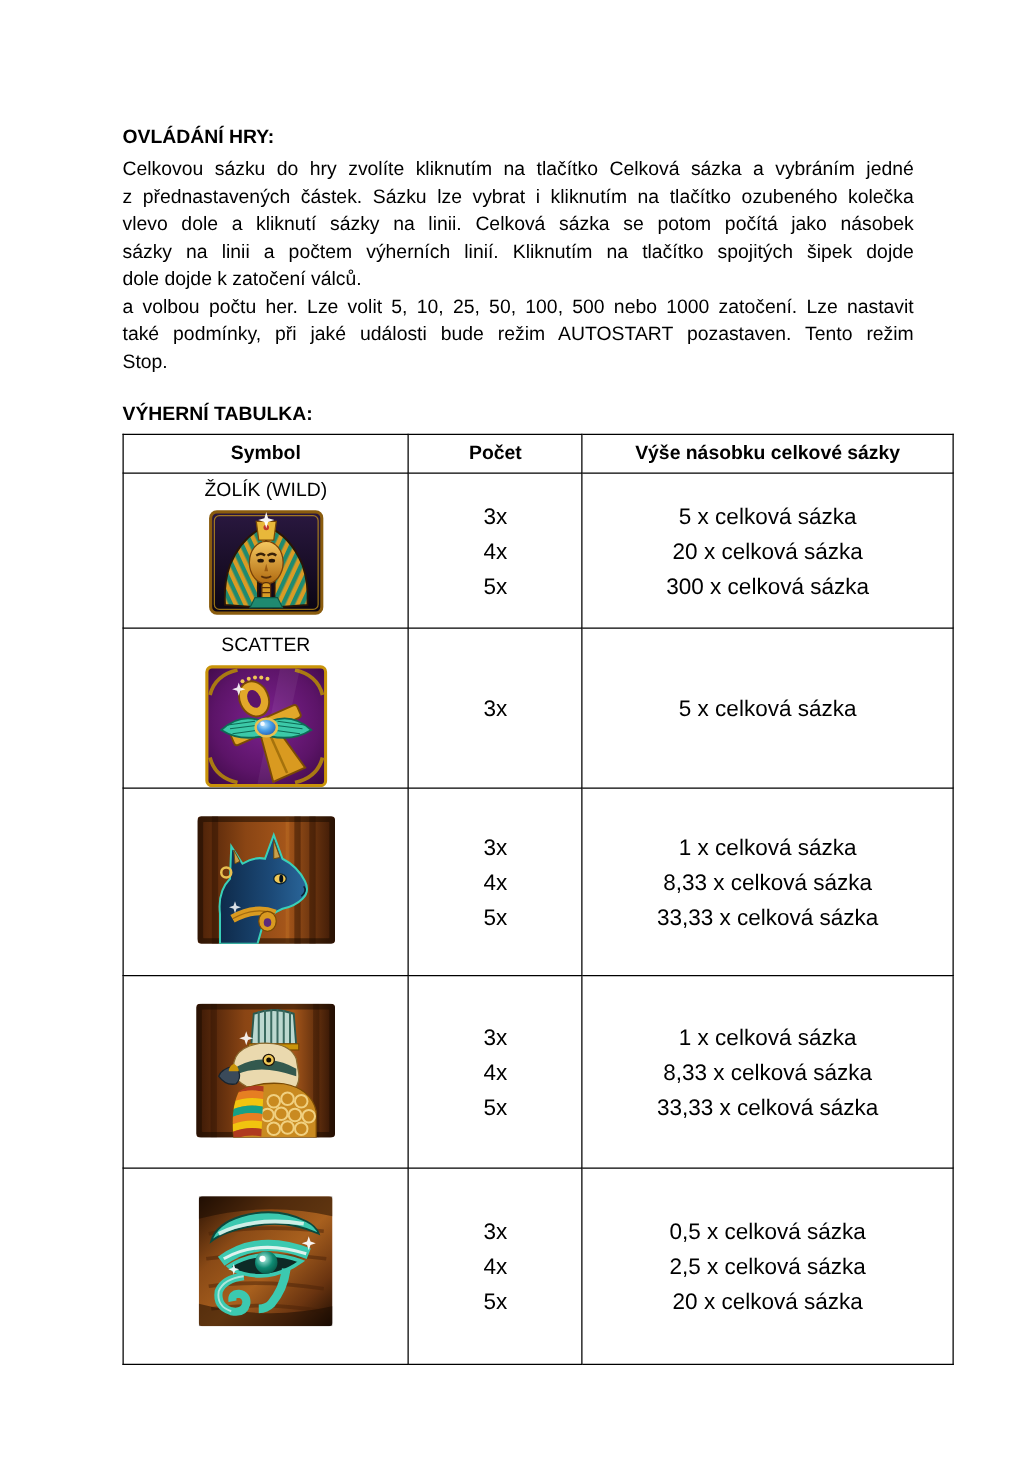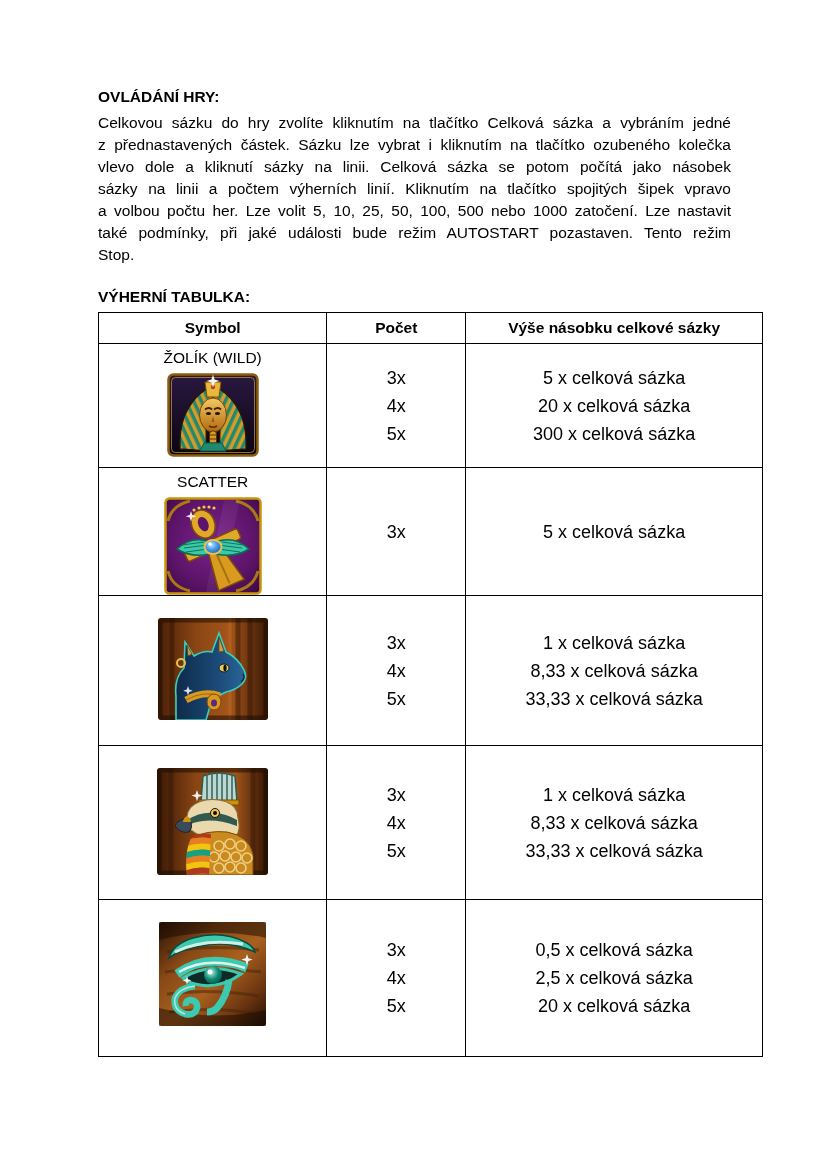--- a/index.html
+++ b/index.html
@@ -5,21 +5,21 @@
   html,body { margin:0; padding:0; background:#e9e9e9; }
   .page {
     position:relative;
     width:827px; height:1169px;
     margin:0 auto;
     background:#ffffff;
     font-family:"Liberation Sans", sans-serif;
     color:#000;
     overflow:hidden;
   }
-  .content { position:absolute; left:98px; top:86px; width:633px; }
+  .content { position:absolute; left:98px; top:99px; width:633px; }
 
   .sec-title {
     font-size:15.5px; font-weight:bold; line-height:22px;
   }
   .sec-title.second { margin-top:20px; margin-bottom:4px; }
 
   .para { margin-top:4px; }
   .para .line {
     font-size:15.5px; line-height:22px;
     text-align:justify; text-align-last:justify;
@@ -69,21 +69,22 @@
 
 <div class="page">
   <div class="content">
 
     <div class="sec-title">OVLÁDÁNÍ HRY:</div>
 
     <div class="para p1">
       <div class="line">Celkovou sázku do hry zvolíte kliknutím na tlačítko Celková sázka a vybráním jedné</div>
       <div class="line">z přednastavených částek. Sázku lze vybrat i kliknutím na tlačítko ozubeného kolečka</div>
       <div class="line">vlevo dole a kliknutí sázky na linii. Celková sázka se potom počítá jako násobek</div>
-      <div class="line">sázky na linii a počtem výherních linií. Kliknutím na tlačítko spojitých šipek vpravo</div>
+      <div class="line">sázky na linii a počtem výherních linií. Kliknutím na tlačítko spojitých šipek dojde</div>
+      <div class="line last">dole dojde k zatočení válců.</div>
     </div>
 
     <div class="para p2">
       <div class="line">a volbou počtu her. Lze volit 5, 10, 25, 50, 100, 500 nebo 1000 zatočení. Lze nastavit</div>
       <div class="line">také podmínky, při jaké události bude režim AUTOSTART pozastaven. Tento režim</div>
       <div class="line last">Stop.</div>
     </div>
 
     <div class="sec-title second">VÝHERNÍ TABULKA:</div>
 

